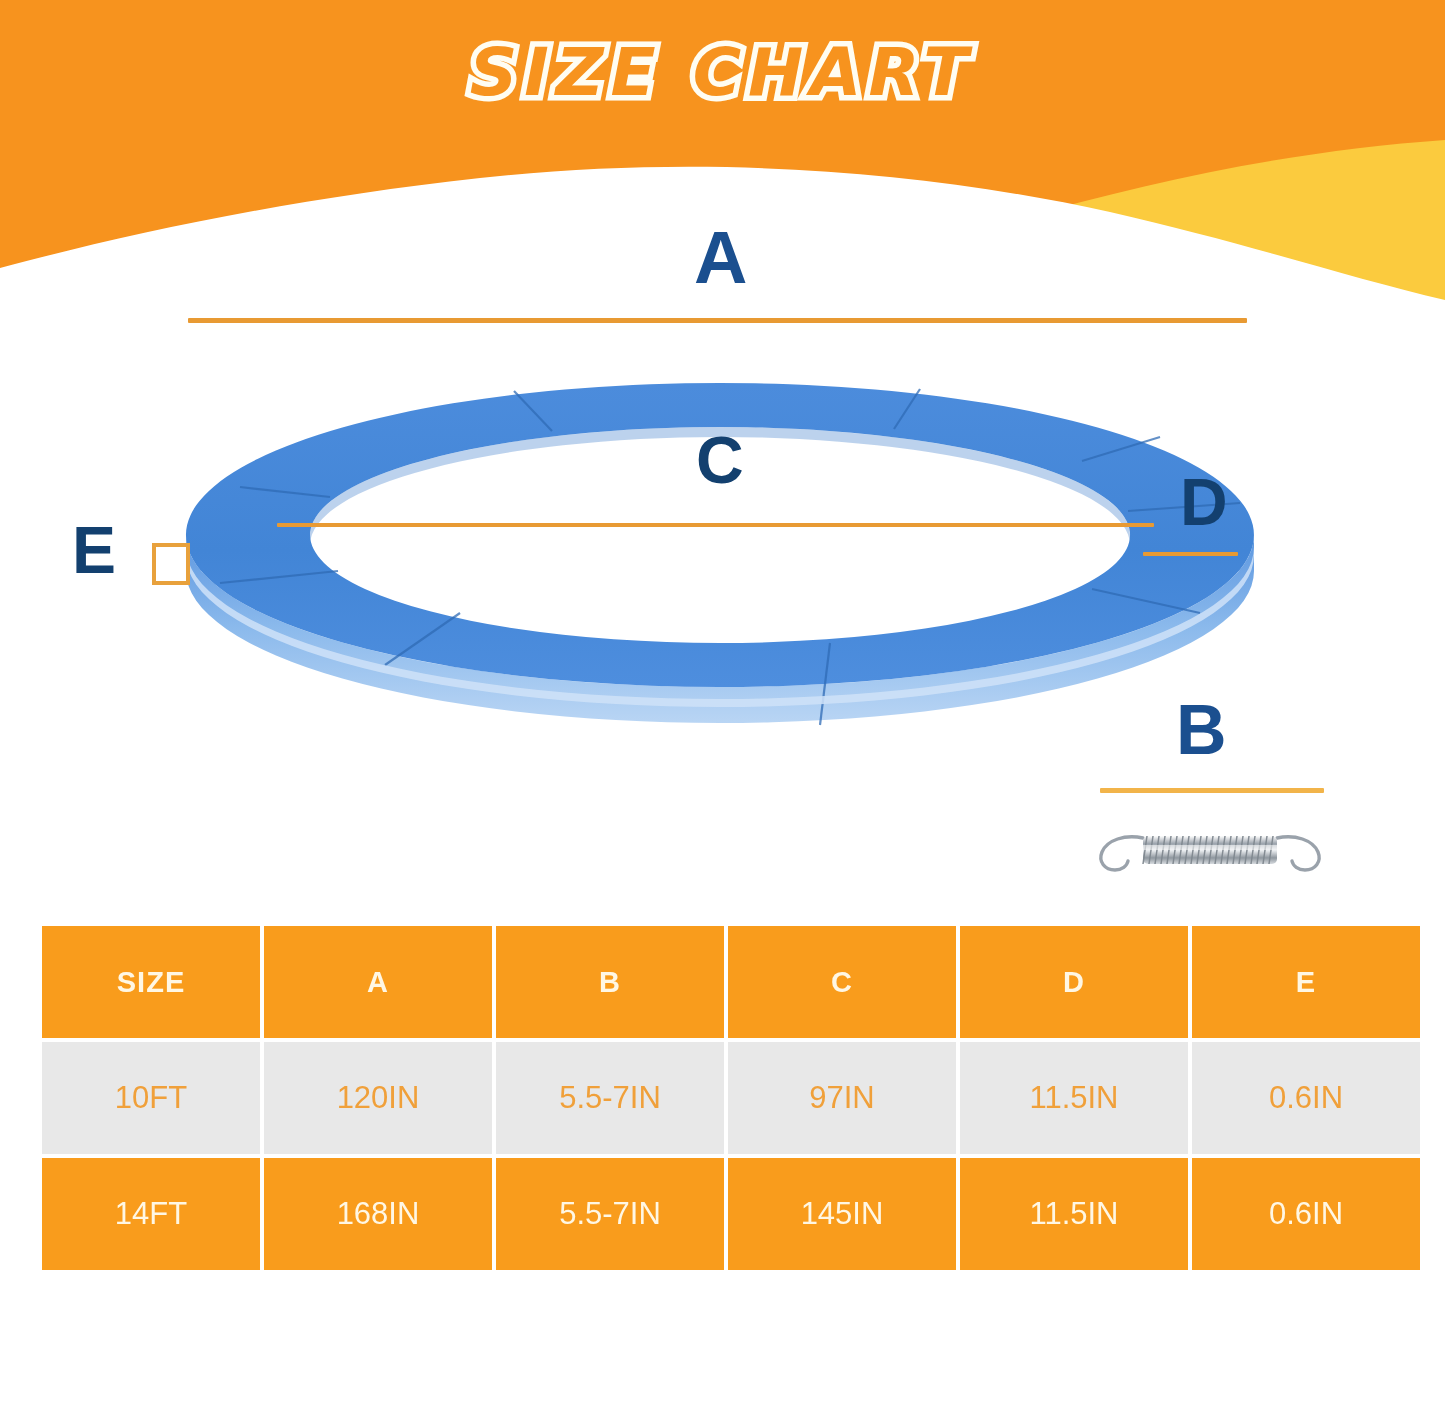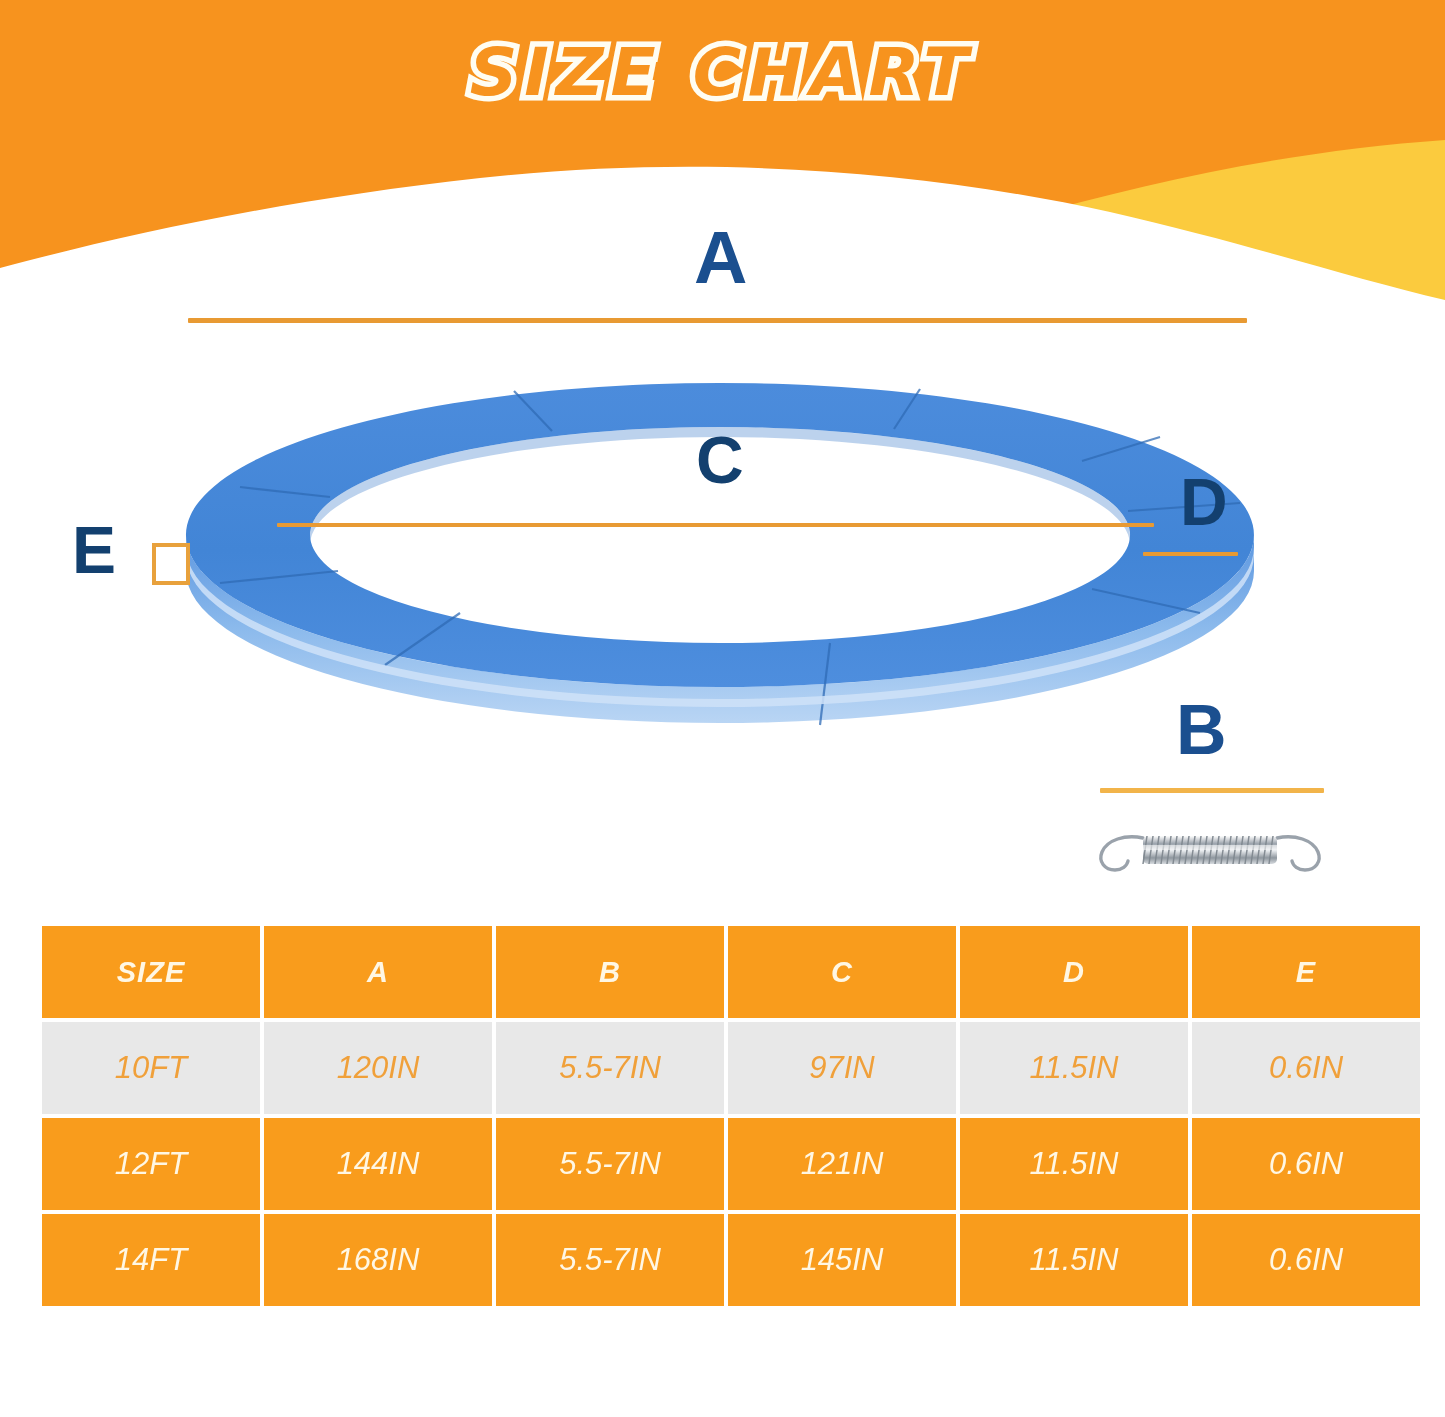--- a/index.html
+++ b/index.html
@@ -101,24 +101,23 @@
     left: 38px;
     top: 922px;
     width: 1364px;
     border-collapse: separate;
     border-spacing: 4px 4px;
     table-layout: fixed;
   }
   .size-table td, .size-table th {
     text-align: center;
     vertical-align: middle;
-    padding: 7px;
+    padding: 17px;
     height: 78px;
     font-family: "Liberation Sans", sans-serif;
-    font-style: italic;
   }
   .size-table th {
     background: #F99C1C;
     color: #FFF7E4;
     font-size: 29px;
     font-weight: bold;
     letter-spacing: 1px;
   }
   .size-table td {
     font-size: 31px;
@@ -276,28 +275,20 @@
     <tbody>
       <tr class="row-light">
         <td>10FT</td>
         <td>120IN</td>
         <td>5.5-7IN</td>
         <td>97IN</td>
         <td>11.5IN</td>
         <td>0.6IN</td>
       </tr>
       <tr class="row-orange">
-        <td>12FT</td>
-        <td>144IN</td>
-        <td>5.5-7IN</td>
-        <td>121IN</td>
-        <td>11.5IN</td>
-        <td>0.6IN</td>
-      </tr>
-      <tr class="row-orange">
         <td>14FT</td>
         <td>168IN</td>
         <td>5.5-7IN</td>
         <td>145IN</td>
         <td>11.5IN</td>
         <td>0.6IN</td>
       </tr>
     </tbody>
   </table>
 

